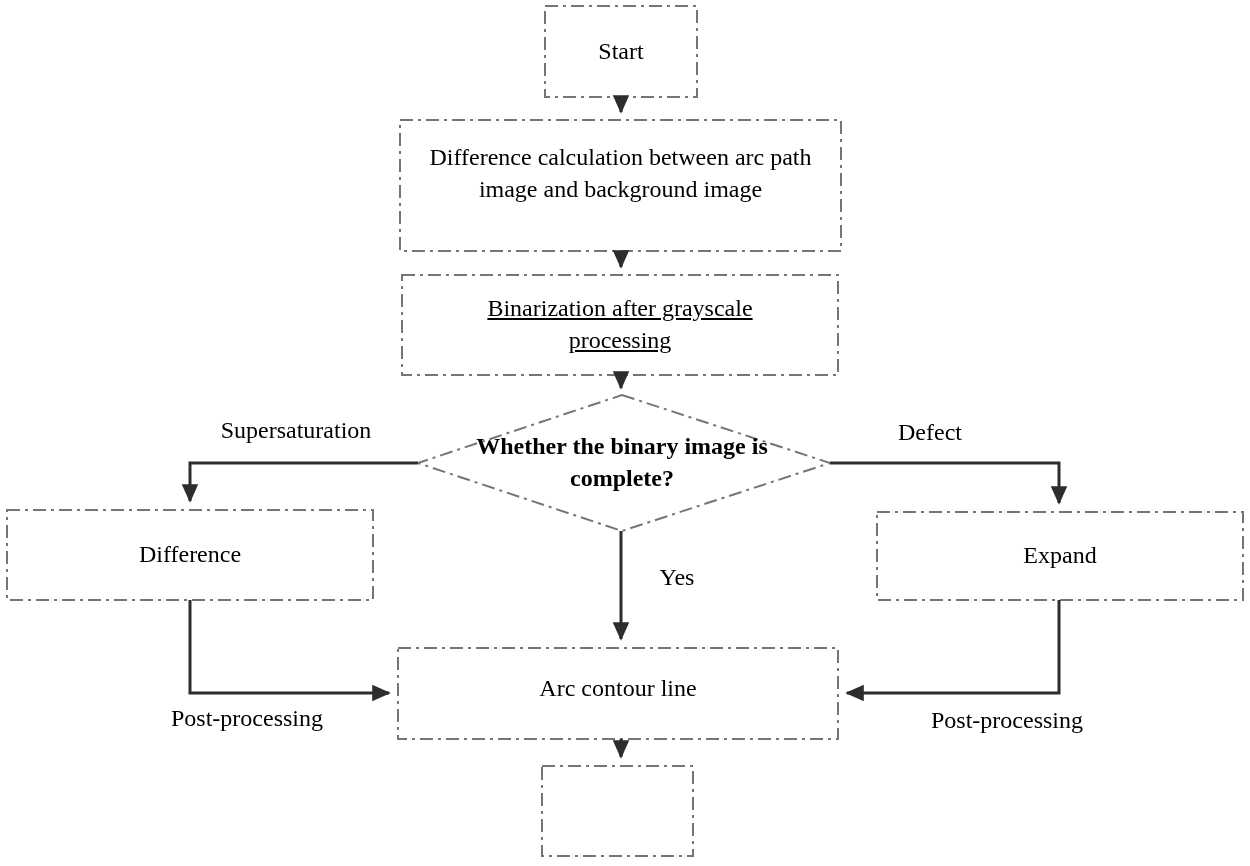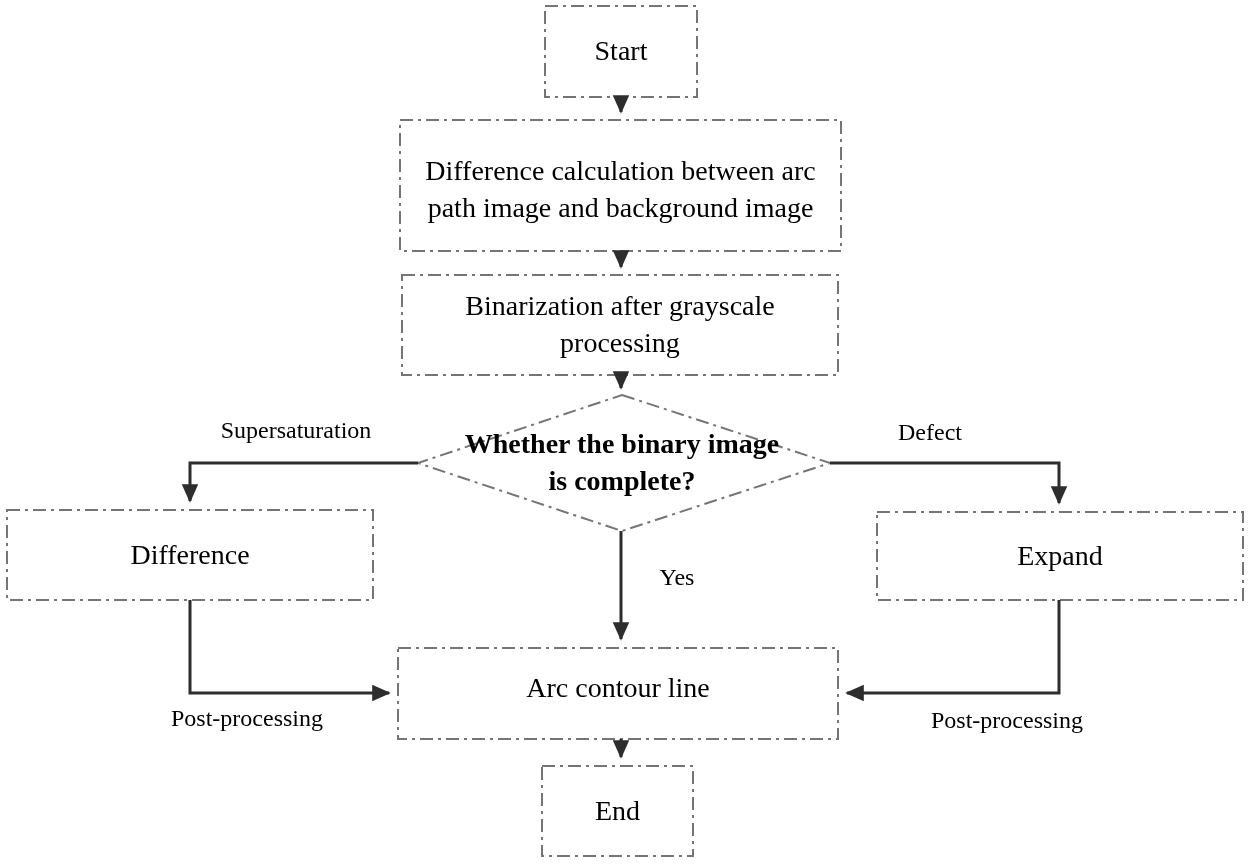--- a/index.html
+++ b/index.html
@@ -35,21 +35,21 @@
     stroke: var(--arrow-color);
     stroke-width: 3;
   }
   .arrowhead { fill: var(--arrow-color); }
   .node-text {
     position: absolute;
     display: flex;
     align-items: center;
     justify-content: center;
     text-align: center;
-    font-size: 28px;
+    font-size: 24px;
     line-height: 1.32;
   }
   .edge-label {
     position: absolute;
     font-size: 24px;
     line-height: 1.1;
     text-align: center;
     white-space: nowrap;
   }
 </style>
@@ -80,33 +80,32 @@
     <path class="edge" d="M418,463 L190,463 L190,501" marker-end="url(#arrow)"></path>
     <path class="edge" d="M830,463 L1059,463 L1059,503" marker-end="url(#arrow)"></path>
     <path class="edge" d="M621,531 L621,639" marker-end="url(#arrow)"></path>
     <path class="edge" d="M190,600 L190,693 L389,693" marker-end="url(#arrow)"></path>
     <path class="edge" d="M1059,600 L1059,693 L847,693" marker-end="url(#arrow)"></path>
     <path class="edge" d="M621,739 L621,757" marker-end="url(#arrow)"></path>
   </svg>
 
   <div class="node-text" style="left:545px; top:6px; width:152px; height:91px;">Start</div>
 
-  <div class="node-text" style="left:400px; top:124px; width:441px; height:131px; padding:0 6px;">Difference calculation between arc path image and background image</div>
+  <div class="node-text" style="left:400px; top:108px; width:441px; height:131px; padding:0 6px;">Difference calculation between arc path image and background image</div>
 
-  <div class="node-text" style="left:402px; top:275px; width:436px; height:100px; padding:0 40px;">Binarization after grayscale processing</div>
+  <div class="node-text" style="left:402px; top:275px; width:436px; height:100px; padding:0 40px;text-decoration:underline;">Binarization after grayscale processing</div>
 
   <div class="node-text" style="left:452px; top:413px; width:340px; height:100px;font-weight:bold;">Whether the binary image is complete?</div>
 
   <div class="node-text" style="left:7px; top:510px; width:366px; height:90px;">Difference</div>
 
   <div class="node-text" style="left:877px; top:512px; width:366px; height:88px;text-align:center;">Expand</div>
 
   <div class="node-text" style="left:398px; top:643px; width:440px; height:91px;">Arc contour line</div>
 
-  <div class="node-text" style="left:542px; top:766px; width:151px; height:90px;">End</div>
 
   <div class="edge-label" style="left:183px; top:417px; width:226px;">Supersaturation</div>
 
   <div class="edge-label" style="left:878px; top:419px; width:104px;">Defect</div>
 
   <div class="edge-label" style="left:645px; top:564px; width:64px;">Yes</div>
 
   <div class="edge-label" style="left:133px; top:705px; width:228px;">Post-processing</div>
 
   <div class="edge-label" style="left:893px; top:707px; width:228px;">Post-processing</div>

